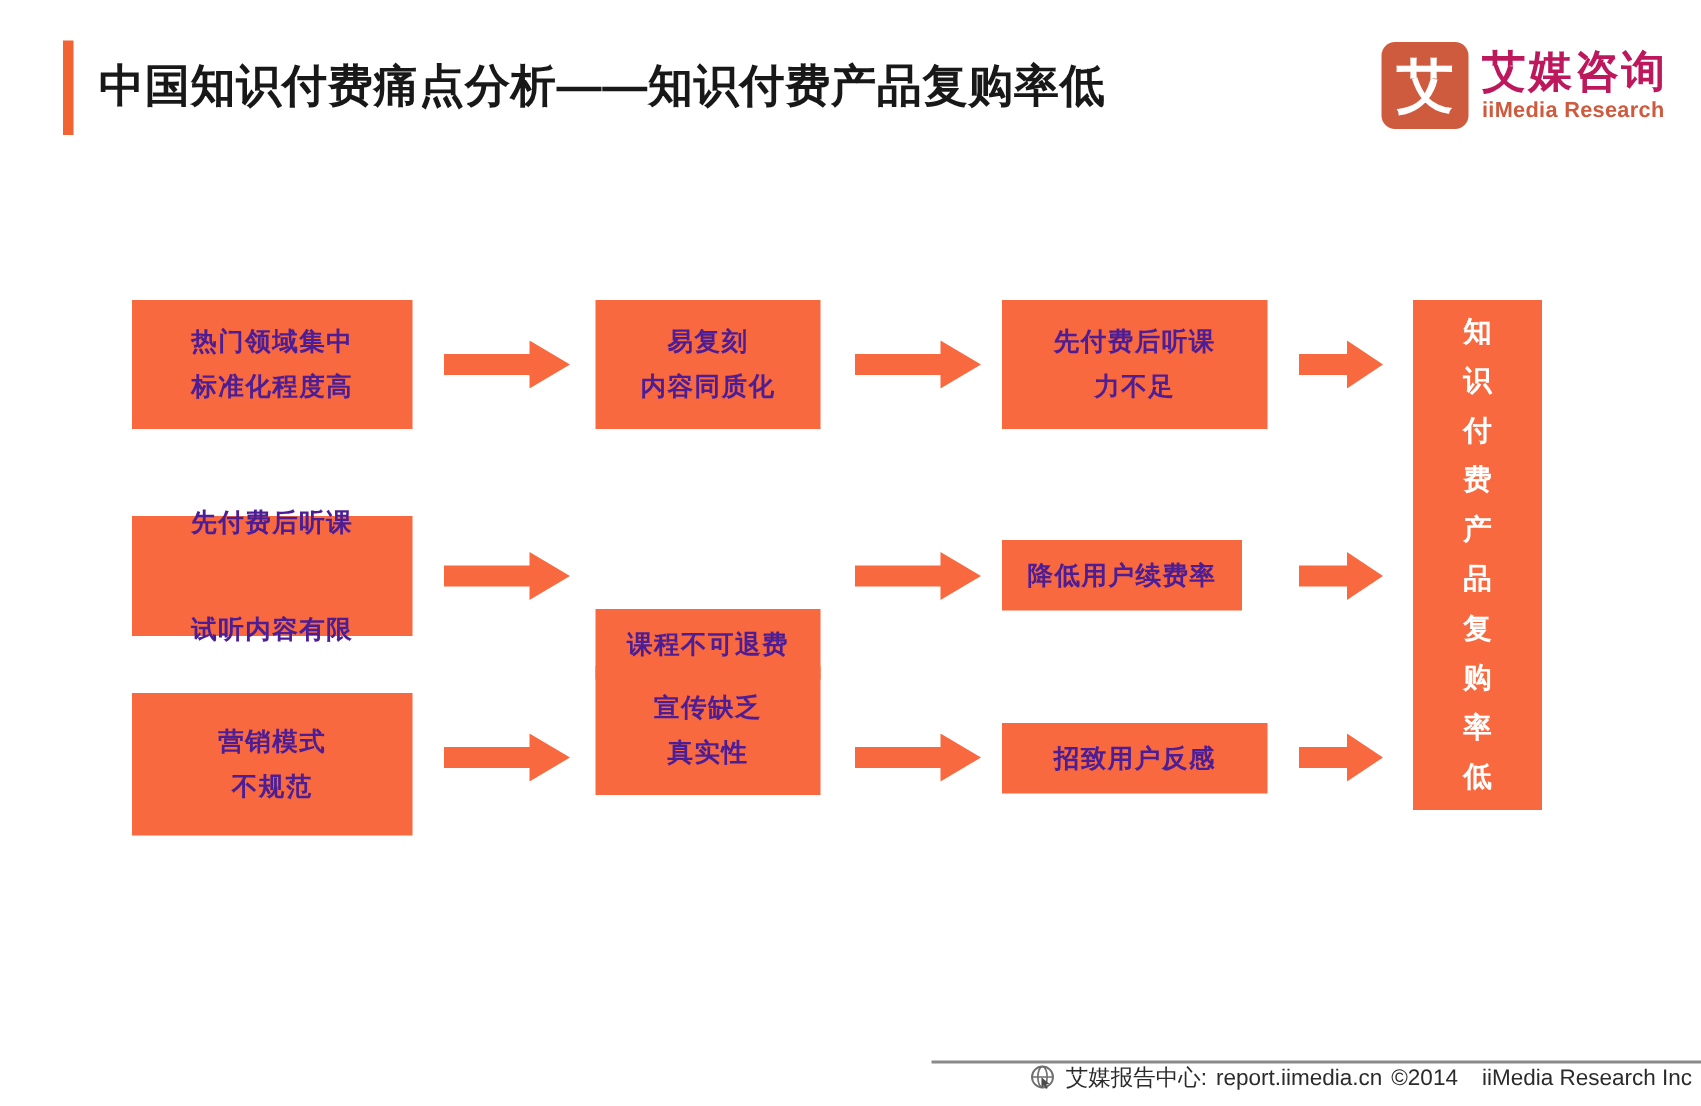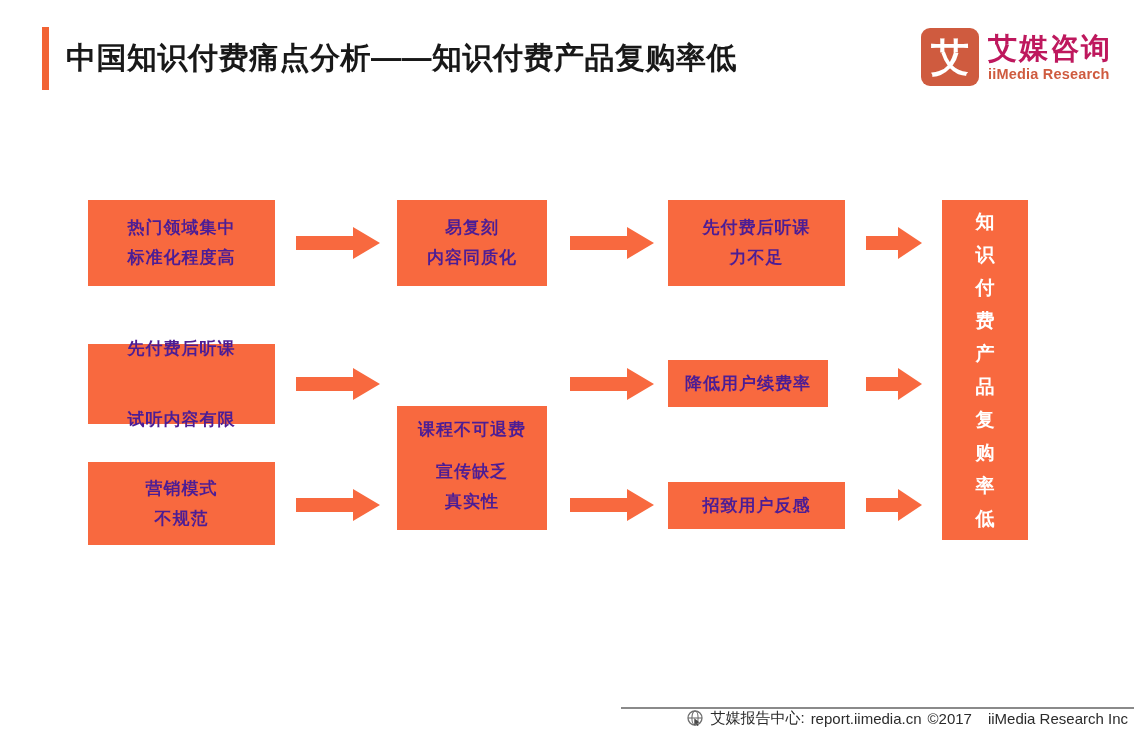--- a/index.html
+++ b/index.html
@@ -223,21 +223,21 @@
     </svg>
 
     <div class="box" style="left:668px; top:360px; width:160px; height:47px;">
       <span class="ln">降低用户续费率</span>
     </div>
 
     <svg class="arrow" style="left:866px; top:368px;" width="56" height="32" viewBox="0 0 56 32">
       <path d="M0 9 H32 V0 L56 16 L32 32 V23 H0 Z" fill="#F8693F"></path>
     </svg>
 
-    <div class="box" style="left:88px; top:462px; width:187px; height:83px;">
+    <div class="box" style="left:88px; top:462px; width:187px; height:95px;">
       <span class="ln">营销模式</span>
       <span class="ln">不规范</span>
     </div>
 
     <svg class="arrow" style="left:296px; top:489px;" width="84" height="32" viewBox="0 0 84 32">
       <path d="M0 9 H57 V0 L84 16 L57 32 V23 H0 Z" fill="#F8693F"></path>
     </svg>
 
     <div class="box" style="left:397px; top:444px; width:150px; height:86px;">
       <span class="ln">宣传缺乏</span>
@@ -276,18 +276,18 @@
     <span class="footer-icon">
       <svg width="17" height="17" viewBox="0 0 17 17">
         <circle cx="8" cy="8" r="7" fill="none" stroke="#6f6f6f" stroke-width="1.3"></circle>
         <ellipse cx="8" cy="8" rx="3.1" ry="7" fill="none" stroke="#6f6f6f" stroke-width="1.1"></ellipse>
         <line x1="1" y1="8" x2="15" y2="8" stroke="#6f6f6f" stroke-width="1.1"></line>
         <path d="M7.3 8.2 L7.3 15.3 L9.1 13.4 L10.3 16 L11.5 15.4 L10.3 12.9 L12.7 12.6 Z" fill="#4a4a4a"></path>
       </svg>
     </span>
     <span class="footer-text">艾媒报告中心:</span>
     <span class="footer-text">report.iimedia.cn</span>
-    <span class="footer-text">©2017</span>
+    <span class="footer-text">©2014</span>
     <span class="footer-sep"></span>
     <span class="footer-text">iiMedia Research  Inc</span>
   </div>
 
 </div>
 
 </body></html>

